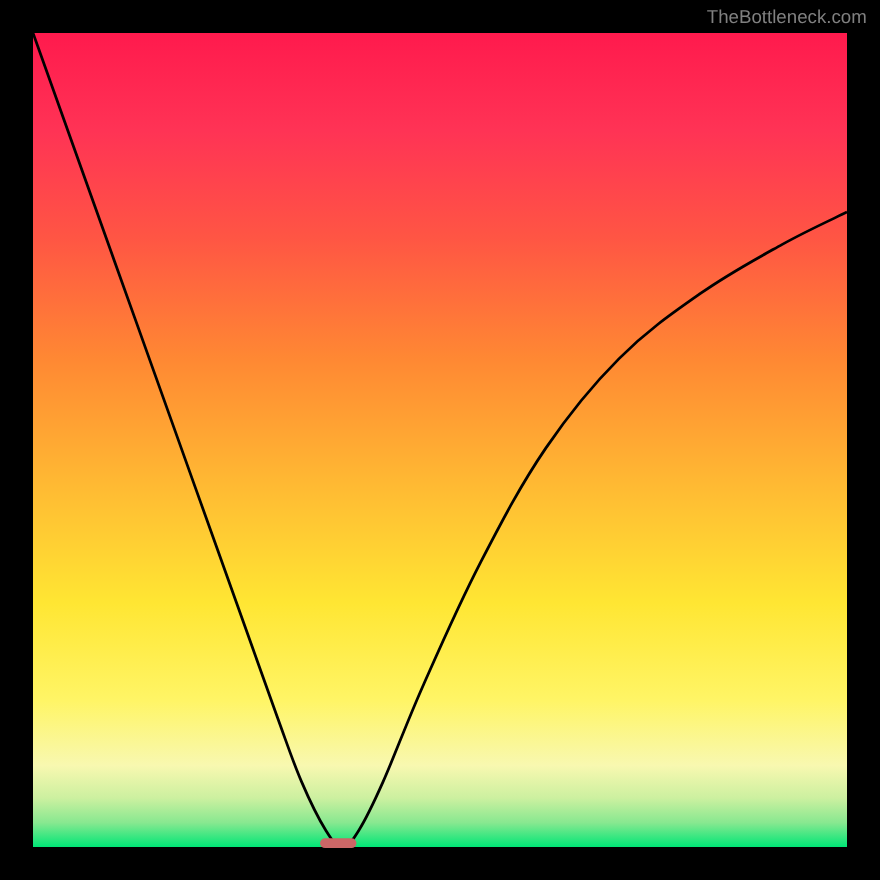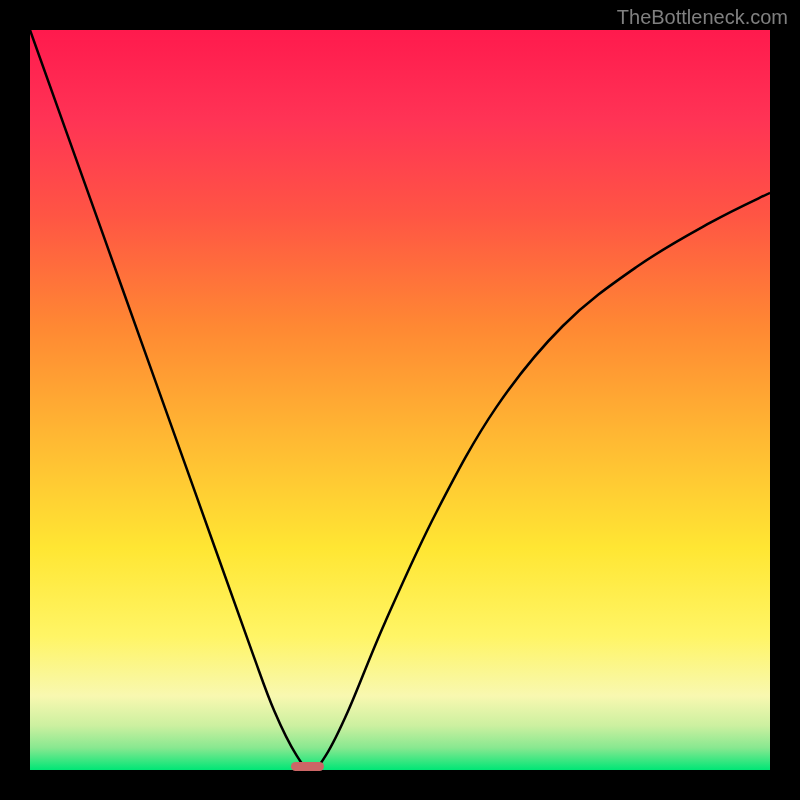--- a/index.html
+++ b/index.html
@@ -12,21 +12,21 @@
       height: 800px;
       background: #000;
       position: relative;
       font-family: Arial, sans-serif;
     }
     .watermark {
       position: absolute;
       top: 6px;
       right: 12px;
       color: #808080;
-      font-size: 20px;
+      font-size: 17px;
       font-weight: normal;
       z-index: 10;
     }
     .chart-container {
       position: absolute;
       top: 30px;
       left: 30px;
       width: 740px;
       height: 740px;
     }

